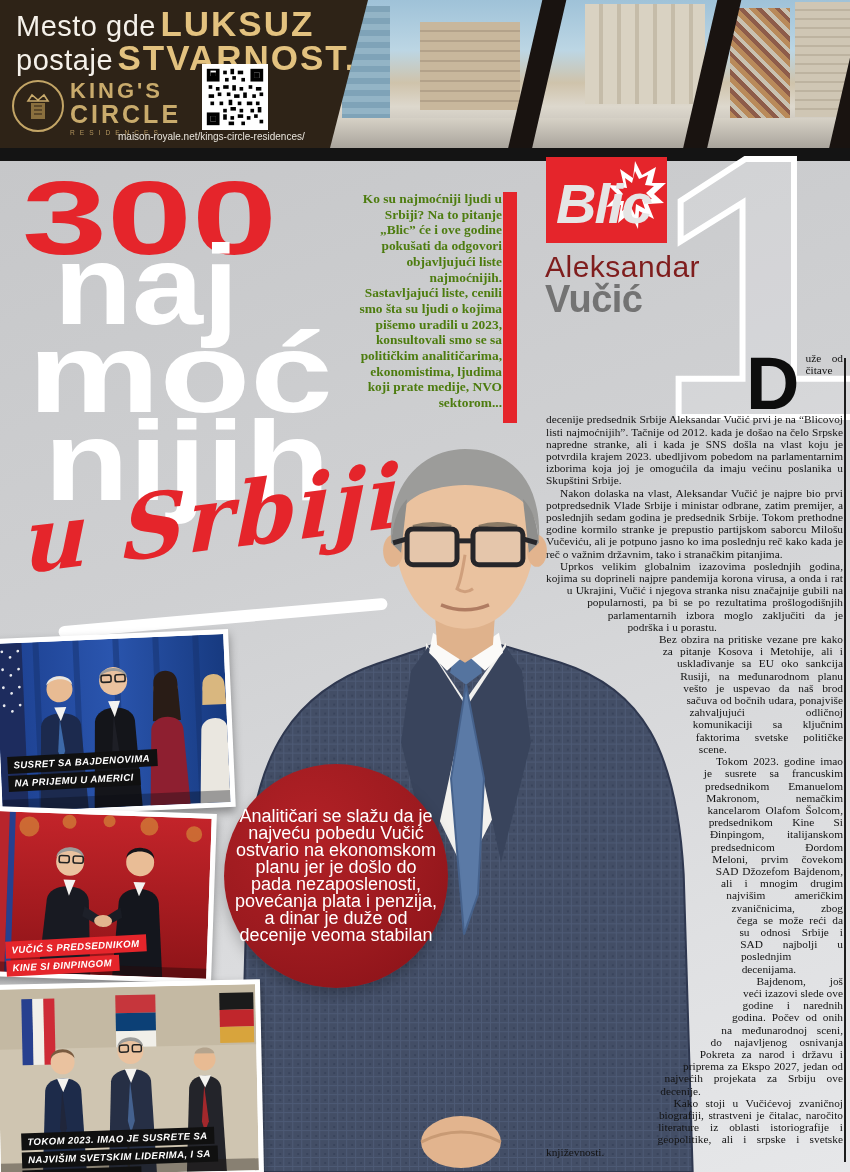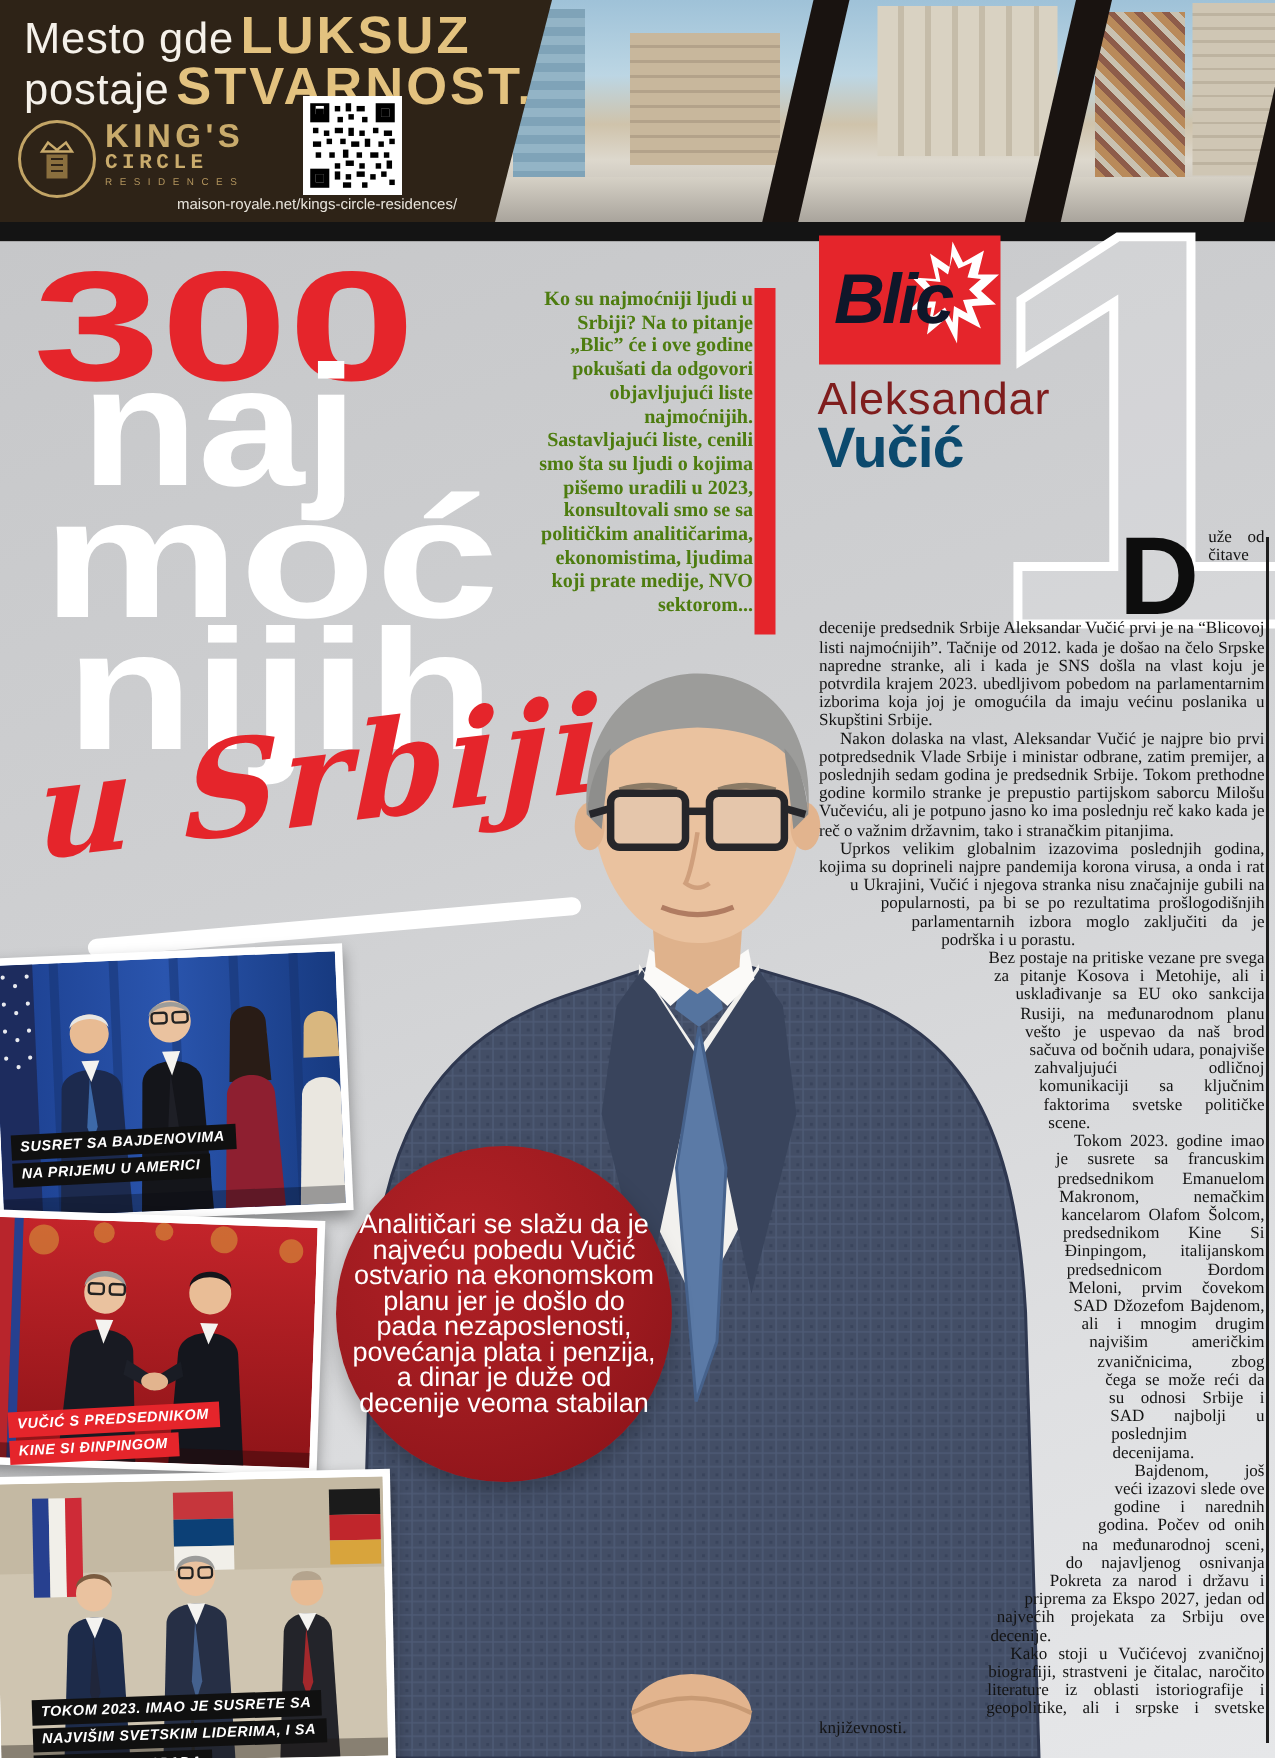--- a/index.html
+++ b/index.html
@@ -14,21 +14,21 @@
   .divider{position:absolute;top:-10px;height:170px;width:24px;background:#191310;transform:skewX(-13deg);}
   .ad-brown{position:absolute;left:0;top:0;width:850px;height:148px;
     clip-path:polygon(0 0,368px 0,330px 148px,0 148px);background:#2e2317;}
   .ad-line{position:absolute;left:16px;white-space:nowrap;}
   .ad-white{color:#f5f1ea;font-size:29px;letter-spacing:.5px;}
   .ad-gold{color:#e3c27f;font-size:35px;font-weight:bold;letter-spacing:2px;}
   .brand-circle{position:absolute;left:12px;top:80px;width:48px;height:48px;border:2px solid #c3a566;border-radius:50%;
     display:flex;align-items:center;justify-content:center;}
   .brand-name{position:absolute;left:70px;top:80px;color:#c9ab6c;line-height:1;}
   .brand-name .l1{font-size:22px;letter-spacing:3px;font-weight:bold;}
-  .brand-name .l2{font-size:14px;letter-spacing:3px;font-weight:bold;font-family:Liberation Mono, monospace;}
+  .brand-name .l2{font-size:25px;letter-spacing:3px;font-weight:bold;}
   .brand-name .l3{font-size:6.6px;letter-spacing:5px;color:#b2945d;margin-top:3px;}
   .qr{position:absolute;left:202px;top:64px;width:66px;height:66px;background:#fff;padding:3px;box-sizing:border-box;}
   .ad-url{position:absolute;left:118px;top:131px;width:214px;text-align:left;color:#e8e4dc;font-size:10px;}
   .black-bar{left:0;top:148px;width:850px;height:13px;background:#141414;}
 
   
   .page{left:0;top:161px;width:850px;height:1011px;
     background:linear-gradient(160deg,#c6c7c9 0%,#cfd0d2 38%,#dfe0e2 78%,#e6e7e9 100%);}
 
   
@@ -39,24 +39,24 @@
     color:#e5252b;font-size:88px;line-height:1;transform:rotate(-7deg) skewX(-8deg);transform-origin:left top;letter-spacing:2px;}
   .brush{position:absolute;left:58px;top:612px;width:330px;height:12px;background:#fff;border-radius:7px;transform:rotate(-5deg);}
 
   
   .intro{left:356px;top:191px;width:146px;font-family:"Liberation Serif",serif;font-weight:bold;
     font-size:13.4px;line-height:15.7px;text-align:right;color:#4d7c0f;}
   .red-vbar{left:503px;top:192px;width:14px;height:231px;background:#e5252b;}
 
   
   .blic{left:546px;top:157px;width:121px;height:86px;background:#e5252b;}
-  .blic-text{position:absolute;left:10px;top:14px;color:#0f172a;font-size:47px;font-weight:900;font-style:italic;
+  .blic-text{position:absolute;left:10px;top:14px;color:#e5e5e5;font-size:56px;font-weight:900;font-style:italic;
     letter-spacing:-2px;font-family:"Liberation Sans",sans-serif;text-align:right;}
   .name-first{left:545px;top:250px;font-size:30px;color:#7f1d1d;letter-spacing:.5px;}
-  .name-last{left:545px;top:278px;font-size:38px;font-weight:900;color:#0c4a6e;letter-spacing:-.5px;}
+  .name-last{left:545px;top:278px;font-size:38px;font-weight:900;color:#737373;letter-spacing:-.5px;}
   .big-one{left:655px;top:128px;font-size:375px;line-height:.85;font-weight:800;color:rgba(230,231,233,.28);
     -webkit-text-stroke:6px #ffffff;font-family:"Liberation Sans",sans-serif;letter-spacing:-10px;}
 
   
   .article{left:546px;top:352px;width:297px;height:820px;overflow:hidden;
     font-family:"Liberation Serif",serif;font-size:11.35px;line-height:12.2px;text-align:justify;color:#131313;}
   .article p{margin:0;text-indent:14px;}
   .article p.first{text-indent:0;}
   .wrap-spacer{float:left;width:200px;height:790px;
     shape-outside:polygon(0px 0px,0px 238px,74px 282px,126px 318px,152px 420px,162px 520px,188px 580px,192px 645px,148px 695px,110px 720px,106px 790px,0px 790px);
@@ -253,21 +253,21 @@
 
   <ellipse cx="236" cy="700" rx="40" ry="26" fill="#e2b48e"></ellipse>
   <path d="M196,700 Q236,680 276,700" stroke="#c89a74" stroke-width="3" fill="none"></path>
 </svg>
 
 <div class="abs article z10">
   <div class="wrap-spacer"></div>
 <p class="first"><span class="dropcap">D</span>uže od čitave decenije predsednik Srbije Aleksandar Vučić prvi je na “Blicovoj listi najmoćnijih”. Tačnije od 2012. kada je došao na čelo Srpske napredne stranke, ali i kada je SNS došla na vlast koju je potvrdila krajem 2023. ubedljivom pobedom na parlamentarnim izborima koja joj je omogućila da imaju većinu poslanika u Skupštini Srbije.</p>
     <p>Nakon dolaska na vlast, Aleksandar Vučić je najpre bio prvi potpredsednik Vlade Srbije i ministar odbrane, zatim premijer, a poslednjih sedam godina je predsednik Srbije. Tokom prethodne godine kormilo stranke je prepustio partijskom saborcu Milošu Vučeviću, ali je potpuno jasno ko ima poslednju reč kako kada je reč o važnim državnim, tako i stranačkim pitanjima.</p>
     <p>Uprkos velikim globalnim izazovima poslednjih godina, kojima su doprineli najpre pandemija korona virusa, a onda i rat u Ukrajini, Vučić i njegova stranka nisu značajnije gubili na popularnosti, pa bi se po rezultatima prošlogodišnjih parlamentarnih izbora moglo zaključiti da je podrška i u porastu.</p>
-    <p>Bez postaje na pritiske vezane pre svega za pitanje Kosova i Metohije, ali i usklađivanje sa EU oko sankcija Rusiji, na međunarodnom planu vešto je uspevao da naš brod sačuva od bočnih udara, ponajviše zahvaljujući odličnoj komunikaciji sa ključnim faktorima svetske političke scene.</p>
+    <p>Bez obzira na pritiske vezane pre kako za pitanje Kosova i Metohije, ali i usklađivanje sa EU oko sankcija Rusiji, na međunarodnom planu vešto je uspevao da naš brod sačuva od bočnih udara, ponajviše zahvaljujući odličnoj komunikaciji sa ključnim faktorima svetske političke scene.</p>
     <p>Tokom 2023. godine imao je susrete sa francuskim predsednikom Emanuelom Makronom, nemačkim kancelarom Olafom Šolcom, predsednikom Kine Si Đinpingom, italijanskom predsednicom Đordom Meloni, prvim čovekom SAD Džozefom Bajdenom, ali i mnogim drugim najvišim američkim zvaničnicima, zbog čega se može reći da su odnosi Srbije i SAD najbolji u poslednjim decenijama.</p>
     <p>Bajdenom, još veći izazovi slede ove godine i narednih godina. Počev od onih na međunarodnoj sceni, do najavljenog osnivanja Pokreta za narod i državu i priprema za Ekspo 2027, jedan od najvećih projekata za Srbiju ove decenije.</p>
     <p>Kako stoji u Vučićevoj zvaničnoj biografiji, strastveni je čitalac, naročito literature iz oblasti istoriografije i geopolitike, ali i srpske i svetske književnosti.</p>
   </div>
 <div class="abs right-rule"></div>
 
 <div class="photo-frame z20" style="left:-6px;top:634px;transform:rotate(-2.5deg);">
   <svg width="228" height="168" viewBox="0 0 228 168">
     <defs>
       <linearGradient id="curt" x1="0" y1="0" x2="1" y2="0">

